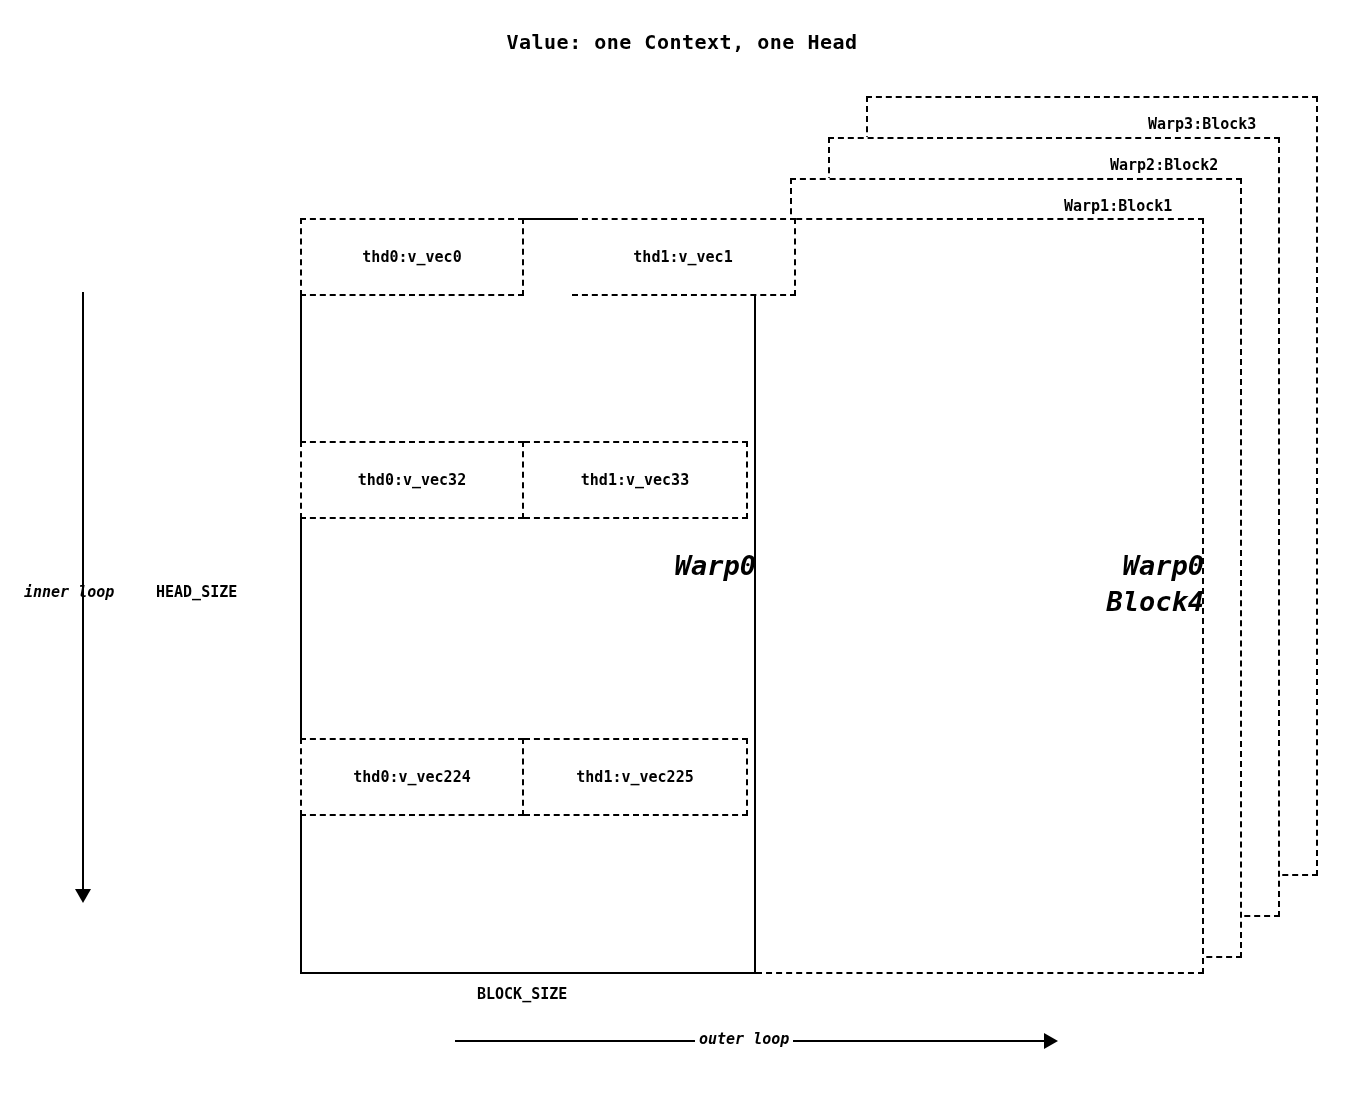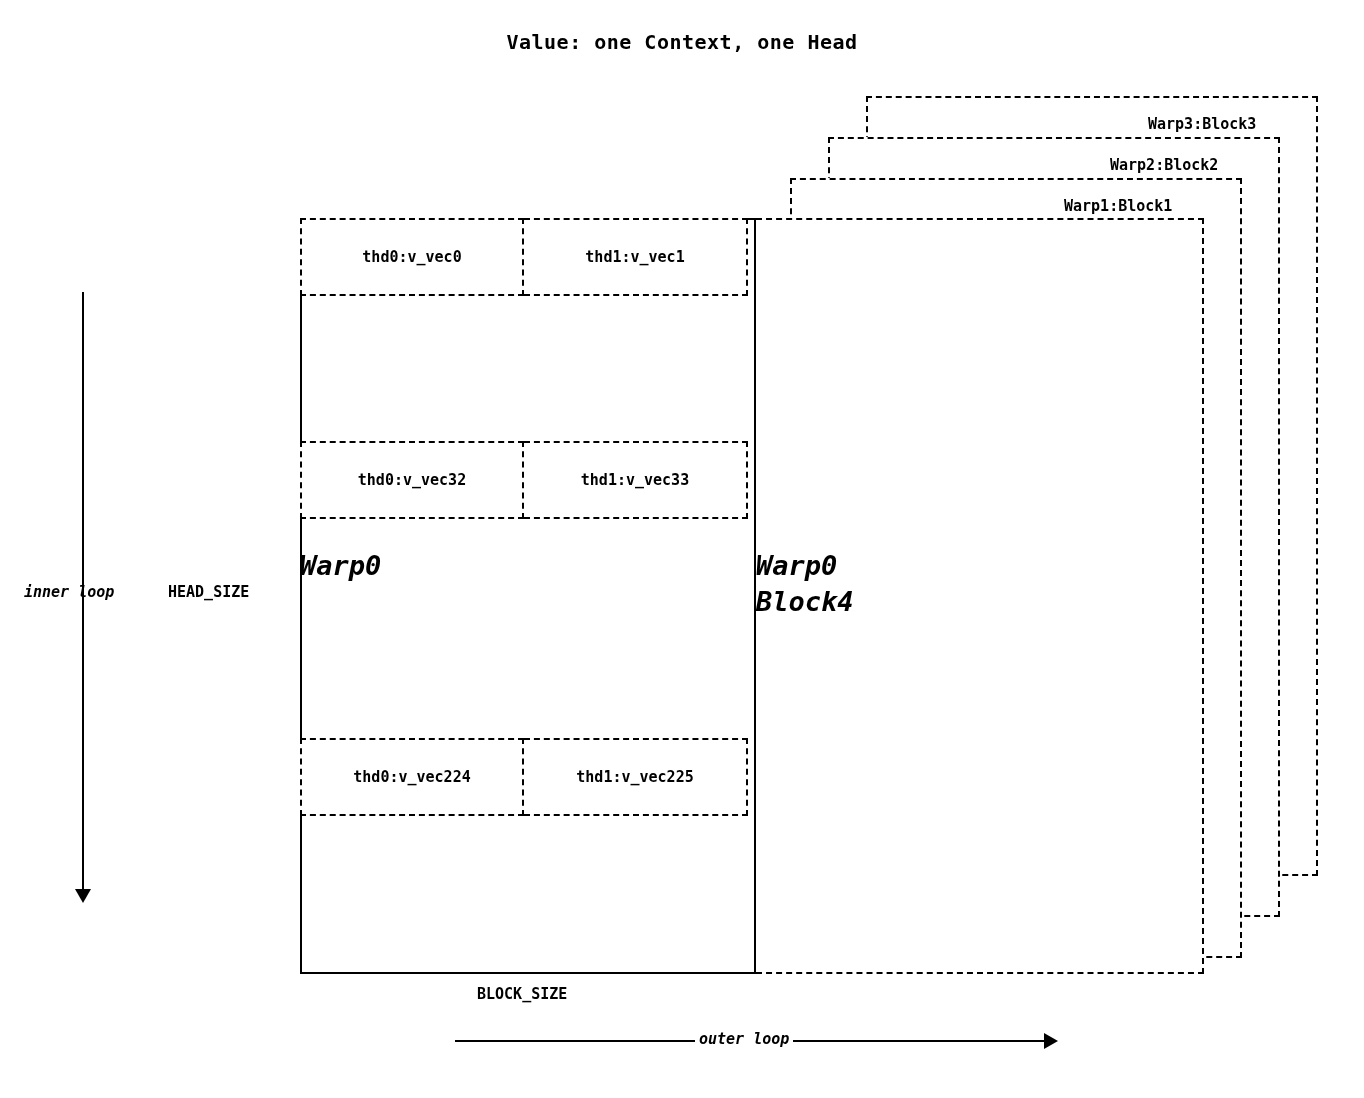--- a/index.html
+++ b/index.html
@@ -60,21 +60,21 @@
     width: 448px;
     height: 756px;
     border: 2px dashed #000;
     border-left: none;
     box-sizing: border-box;
     background: #ffffff;
   }
 
   .warp-label {
     position: absolute;
-    text-align: left;
+    text-align: right;
     font-size: 27px;
     font-weight: bold;
     font-style: italic;
     line-height: 1.35;
     white-space: nowrap;
   }
 
   
   .cell-row {
     position: absolute;
@@ -119,21 +119,21 @@
     position: absolute;
     left: 24px;
     top: 583px;
     font-size: 15px;
     font-weight: bold;
     font-style: italic;
     white-space: nowrap;
   }
   .head-size {
     position: absolute;
-    left: 168px;
+    left: 156px;
     top: 583px;
     font-size: 15px;
     font-weight: bold;
     white-space: nowrap;
   }
   .block-size {
     position: absolute;
     left: 477px;
     top: 985px;
     font-size: 15px;
@@ -189,21 +189,21 @@
 <div class="warp-label" style="left:756px; top:548px; width:448px;">
   <div>Warp0</div>
   <div>Block4</div>
 </div>
 
 <div class="block0"></div>
 <div class="warp-label" style="left:300px; top:548px; width:456px;">
   <div>Warp0</div>
 </div>
 
-<div class="cell-row" style="left:300px; top:218px;">
+<div class="cell-row" style="left:300px; top:218px;gap:48px;">
   <div class="cell left">thd0:v_vec0</div>
   <div class="cell right">thd1:v_vec1</div>
 </div>
 
 <div class="cell-row" style="left:300px; top:441px;">
   <div class="cell left">thd0:v_vec32</div>
   <div class="cell right">thd1:v_vec33</div>
 </div>
 
 <div class="cell-row" style="left:300px; top:738px;">

